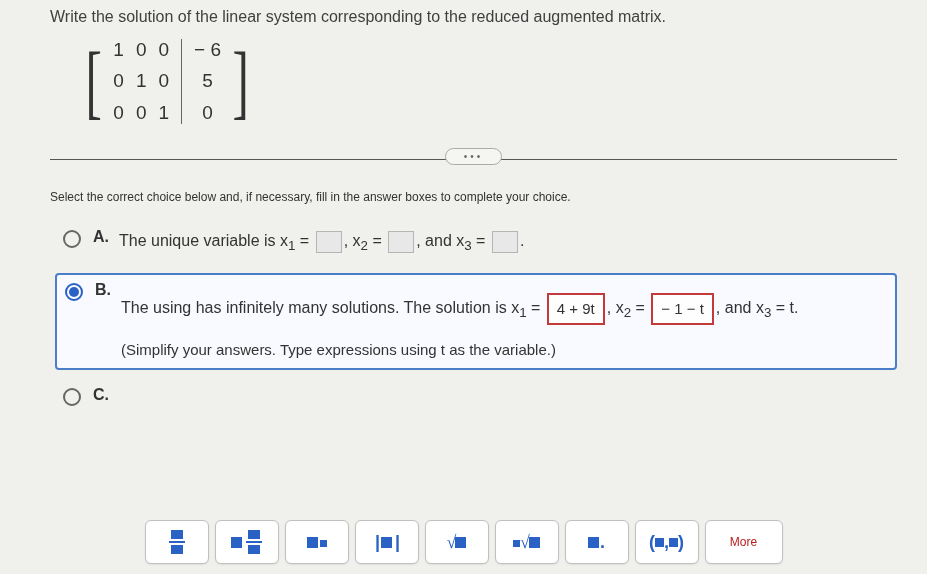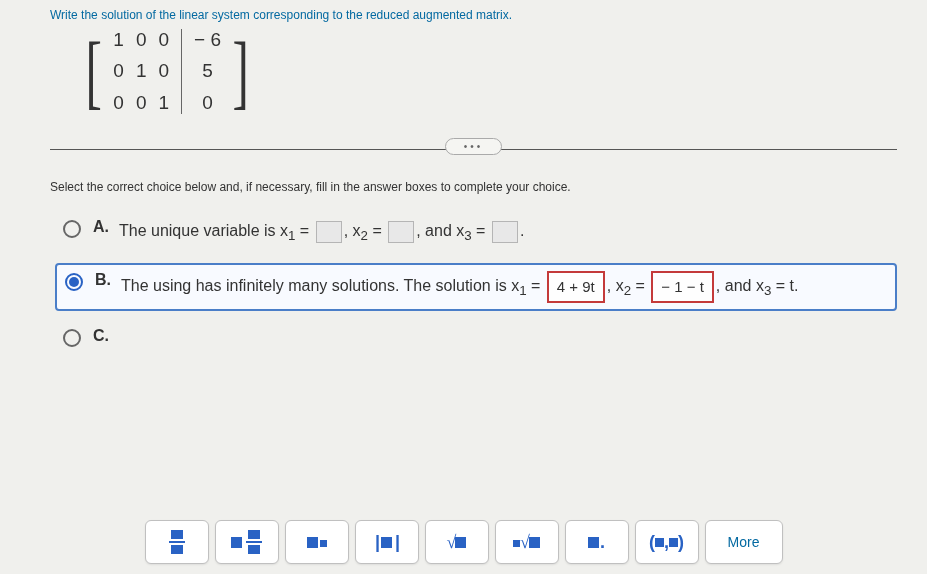--- a/index.html
+++ b/index.html
@@ -1,42 +1,42 @@
 <!DOCTYPE html>
 <html><head>
 <meta charset="utf-8">
 <style>
 *{margin:0;padding:0;box-sizing:border-box;font-family:Arial,Helvetica,sans-serif}
 body{width:927px;height:574px;background:#f0f0ed;color:#222;position:relative;overflow:hidden}
 .page{padding:8px 30px 0 50px}
-.question-text{font-size:12px;color:#0369a1;margin-bottom:2px}
+.question-text{font-size:16px;color:#404040;margin-bottom:8px}
 .matrix{display:inline-flex;align-items:center;margin-left:30px;margin-bottom:20px}
 .bracket-l,.bracket-r{font-size:82px;font-family:serif;line-height:.85;color:#333;transform:scaleX(.6)}
 .matrix-body{display:flex;align-items:center}
 .matrix-col{display:flex;flex-direction:column;justify-content:space-around;height:95px;font-size:19px;color:#333}
 .matrix-col span{text-align:center;padding:2px 6px}
 .divider{width:1px;height:85px;background:#666;margin:0 6px}
 .hr-line{border:none;border-top:1px solid #555;margin:10px 0}
 .ellipsis-btn{display:flex;justify-content:center;margin-top:-22px}
 .ellipsis-btn div{background:#f5f5f2;border:1px solid #aaa;border-radius:14px;padding:2px 18px;color:#666;letter-spacing:3px;font-size:10px}
 .instruct{font-size:12px;color:#333;margin:25px 0 18px}
 .choices{margin-left:5px}
 .choice{display:flex;align-items:flex-start;margin-bottom:10px;padding:6px 8px;border-radius:4px}
 .choice.selected{border:2px solid #4a7ec8;background:#f8faff}
 .radio{width:18px;height:18px;border:2px solid #666;border-radius:50%;margin-right:12px;margin-top:2px;flex-shrink:0;position:relative}
 .radio.on{border-color:#2962c4}
 .radio.on::after{content:"";position:absolute;top:2px;left:2px;width:10px;height:10px;background:#2962c4;border-radius:50%}
 .choice-letter{font-weight:bold;font-size:16px;margin-right:10px;color:#333}
 .choice-body{font-size:16px;color:#333;line-height:1.6}
 .blank{display:inline-block;width:26px;height:22px;background:#e8e8e8;border:1px solid #b5b5b5;vertical-align:middle;margin:0 2px}
-.filled{display:inline-block;padding:2px 8px;border:2px solid #c43a3a;color:#333;font-size:15px;vertical-align:middle;margin:0 2px;background:#fefefe}
+.filled{display:inline-block;padding:2px 8px;border:2px solid #c43a3a;color:#333;font-size:15px;vertical-align:middle;margin:12px 2px;background:#fefefe}
 .simplify{font-size:15px;color:#333}
 .toolbar{position:absolute;bottom:10px;left:0;right:0;display:flex;justify-content:center;gap:6px;padding:0 30px}
 .tool{width:64px;height:44px;background:#fff;border:1px solid #c0c0c0;border-radius:6px;display:flex;align-items:center;justify-content:center;color:#2962c4;font-size:18px;cursor:pointer;box-shadow:0 1px 2px rgba(0,0,0,.08)}
-.tool.more{width:78px;color:#0369a1;font-size:14px}
+.tool.more{width:78px;color:#b91c1c;font-size:12px}
 .tool-frac{display:flex;flex-direction:column;align-items:center;line-height:1}
 .tool-frac .fb{width:12px;height:9px;background:#2962c4;margin:1px 0}
 .tool-frac hr{width:16px;border:none;border-top:2px solid #2962c4;margin:1px 0}
 .tool-mixed{display:flex;align-items:center;gap:4px}
 .tool-abs{letter-spacing:-2px}
 .sq{display:inline-block;width:11px;height:11px;background:#2962c4;vertical-align:middle}
 </style>
 </head>
 <body>
 
@@ -94,20 +94,21 @@
     </div>
 
     <div class="choice selected">
       <div class="radio on"></div>
       <div class="choice-letter">B.</div>
       <div class="choice-body">
         <span>The using has infinitely many solutions. The solution is x</span><sub>1</sub> = 
         <span class="filled">4 + 9t</span><span>, x</span><sub>2</sub> = 
         <span class="filled">− 1 − t</span><span>, and x</span><sub>3</sub><span> = t.</span>
         <br>
+        <span class="simplify">(Simplify your answers. Type expressions using t as the variable.)</span>
       </div>
     </div>
 
     <div class="choice">
       <div class="radio"></div>
       <div class="choice-letter">C.</div>
     </div>
 
   </div>
 </div>

